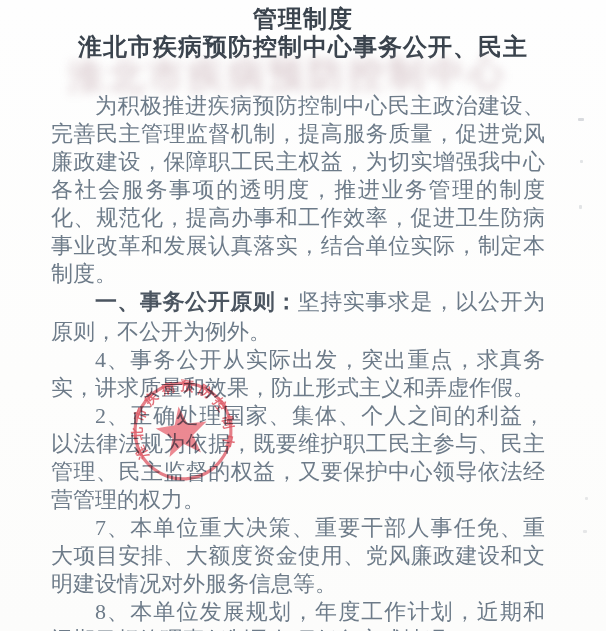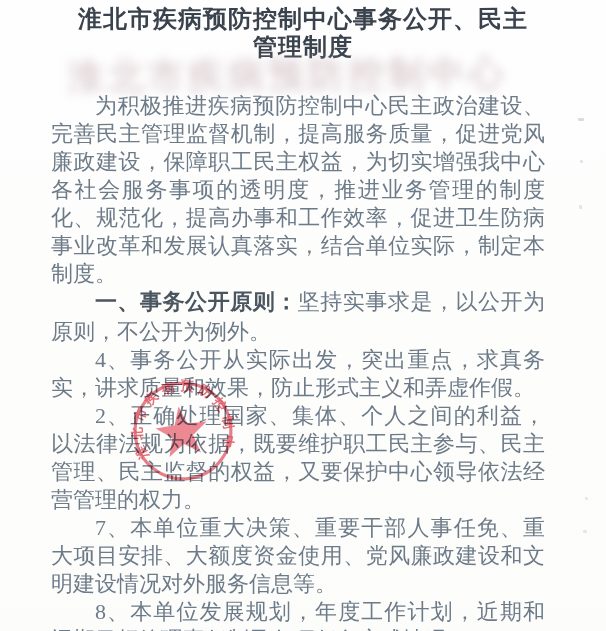--- a/index.html
+++ b/index.html
@@ -60,22 +60,22 @@
   .speck.s3{left:579px;top:205px;width:3px;height:4px;opacity:.4;}
   .speck.s4{left:585px;top:497px;width:3px;height:3px;opacity:.35;}
   .speck.s5{left:583px;top:530px;width:4px;height:3px;opacity:.35;}
 </style>
 </head>
 <body>
 
 <div class="page">
 
   <div class="title">
+    <div>管理制度</div>
     <div>淮北市疾病预防控制中心事务公开、民主</div>
-    <div>管理制度</div>
   </div>
 
   <div class="bleed">淮北市疾病预防控制中心</div>
 
   <div class="content">
       <p><span>为积极推进疾病预防控制中心民主政治建设、完善民主管理监督机制，提高服务质量，促进党风廉政建设，保障职工民主权益，为切实增强我中心各社会服务事项的透明度，推进业务管理的制度化、规范化，提高办事和工作效率，促进卫生防病事业改革和发展认真落实，结合单位实际，制定本制度。</span></p>
       <p><b>一、事务公开原则：</b><span>坚持实事求是，以公开为原则，不公开为例外。</span></p>
       <p><span>4、事务公开从实际出发，突出重点，求真务实，讲求质量和效果，防止形式主义和弄虚作假。</span></p>
       <p><span>2、正确处理国家、集体、个人之间的利益，以法律法规为依据，既要维护职工民主参与、民主管理、民主监督的权益，又要保护中心领导依法经营管理的权力。</span></p>
       <p><span>7、本单位重大决策、重要干部人事任免、重大项目安排、大额度资金使用、党风廉政建设和文明建设情况对外服务信息等。</span></p>

